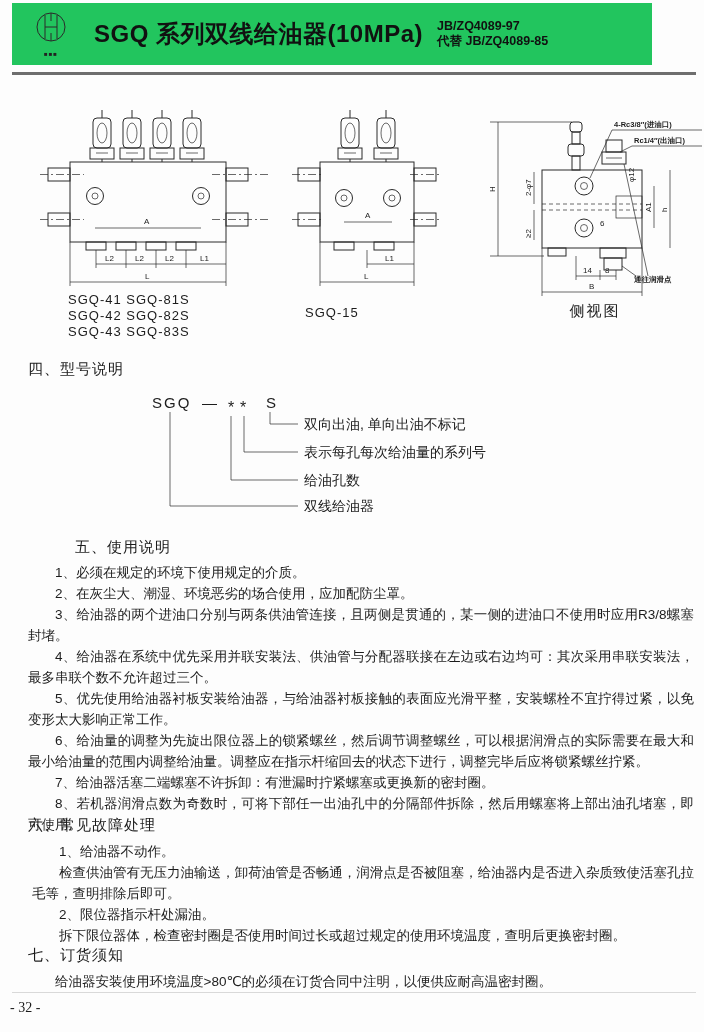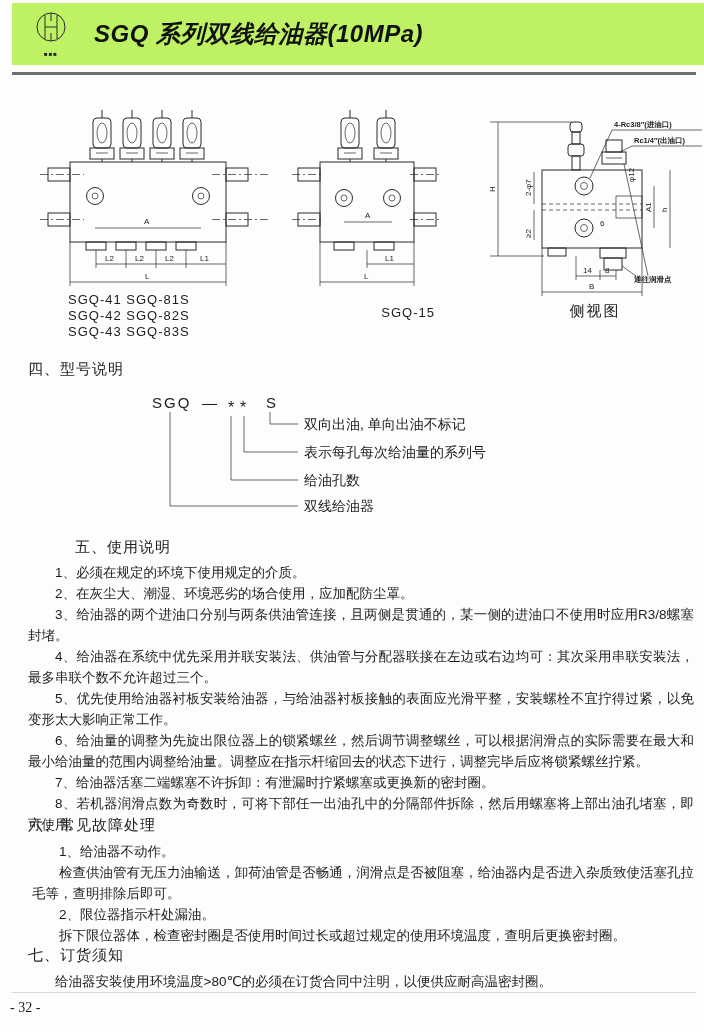--- a/index.html
+++ b/index.html
@@ -3,36 +3,36 @@
 <meta charset="utf-8">
 <style>
   html,body{margin:0;padding:0;background:#e9e9e9;}
   .page{
     position:relative;width:704px;height:1032px;background:#fdfdfd;
     font-family:"Liberation Sans","DejaVu Sans",sans-serif;color:#1c1c1c;
     overflow:hidden;margin:0 auto;
   }
   
   .header-band{
-    position:absolute;left:12px;top:3px;width:692px;height:62px;
-    background:#bef264;display:flex;align-items:center;font-style:italic;
+    position:absolute;left:12px;top:3px;width:640px;height:62px;
+    background:#22c55e;display:flex;align-items:center;
   }
   .logo{width:46px;margin-left:16px;text-align:center;flex:0 0 auto;}
   .logo-text{font-size:6px;letter-spacing:1px;color:#222;line-height:6px;margin-top:-2px;font-weight:bold;}
   .title{
     font-size:24px;font-weight:bold;letter-spacing:0.5px;margin-left:20px;
     color:#111;white-space:nowrap;
   }
   .standards{margin-left:14px;font-size:12.5px;font-weight:bold;line-height:15px;color:#111;white-space:nowrap;}
   .top-rule{position:absolute;left:12px;top:72px;width:684px;height:3px;background:#6e6e6e;}
   
   .fig-svg{position:absolute;}
   .fig-svg text{font-family:"Liberation Sans","DejaVu Sans",sans-serif;fill:#1c1c1c;}
   .fig-captions{position:absolute;left:68px;top:292px;font-size:13px;letter-spacing:1px;line-height:16px;white-space:pre;}
-  .fig2-caption{position:absolute;left:305px;top:305px;width:130px;text-align:right;font-size:13px;letter-spacing:1px;}
+  .fig2-caption{position:absolute;left:305px;top:305px;width:130px;text-align:left;font-size:13px;letter-spacing:1px;}
   .fig3-caption{position:absolute;left:540px;top:302px;width:110px;text-align:center;font-size:15px;letter-spacing:2px;}
   
   .sec-heading{position:absolute;left:28px;font-size:15px;font-weight:normal;letter-spacing:1px;}
   .sec-body{position:absolute;left:0;width:704px;box-sizing:border-box;padding:0 10px 0 28px;}
   .sec-body p{margin:0;text-indent:2em;font-size:13.5px;line-height:21px;text-align:justify;}
   .model-svg text{font-family:"Liberation Sans","DejaVu Sans",sans-serif;fill:#1c1c1c;}
   
   .bottom-hairline{position:absolute;left:12px;top:992px;width:684px;height:1px;background:#d9d9d9;}
   .page-number{position:absolute;left:10px;top:1000px;font-family:"Liberation Serif","DejaVu Serif",serif;font-size:14px;}
   .draw{stroke:#2a2a2a;stroke-width:1;fill:none;}
@@ -50,20 +50,24 @@
 
   <div class="header-band">
     <div class="logo">
       <svg width="40" height="38" viewBox="0 0 40 38">
         <circle cx="20" cy="16" r="14" class="draw"></circle>
         <path d="M14 4 L14 28 M26 4 L26 28 M14 16 L26 16 M20 2 L20 10 M20 22 L20 30" class="draw"></path>
       </svg>
       <div class="logo-text">■■■</div>
     </div>
     <div class="title">SGQ 系列双线给油器(10MPa)</div>
+    <div class="standards">
+      <div>JB/ZQ4089-97</div>
+      <div>代替 JB/ZQ4089-85</div>
+    </div>
   </div>
   <div class="top-rule"></div>
 
   <svg class="fig-svg" style="left:40px;top:110px;" width="228" height="180" viewBox="0 0 228 180">
 
     <g>
       <g transform="translate(62,0)">
           <line x1="0" y1="0" x2="0" y2="8" class="draw"></line>
           <rect x="-9" y="8" width="18" height="30" rx="4" class="draw"></rect>
           <ellipse cx="0" cy="23" rx="5" ry="10" class="drawthin"></ellipse>

